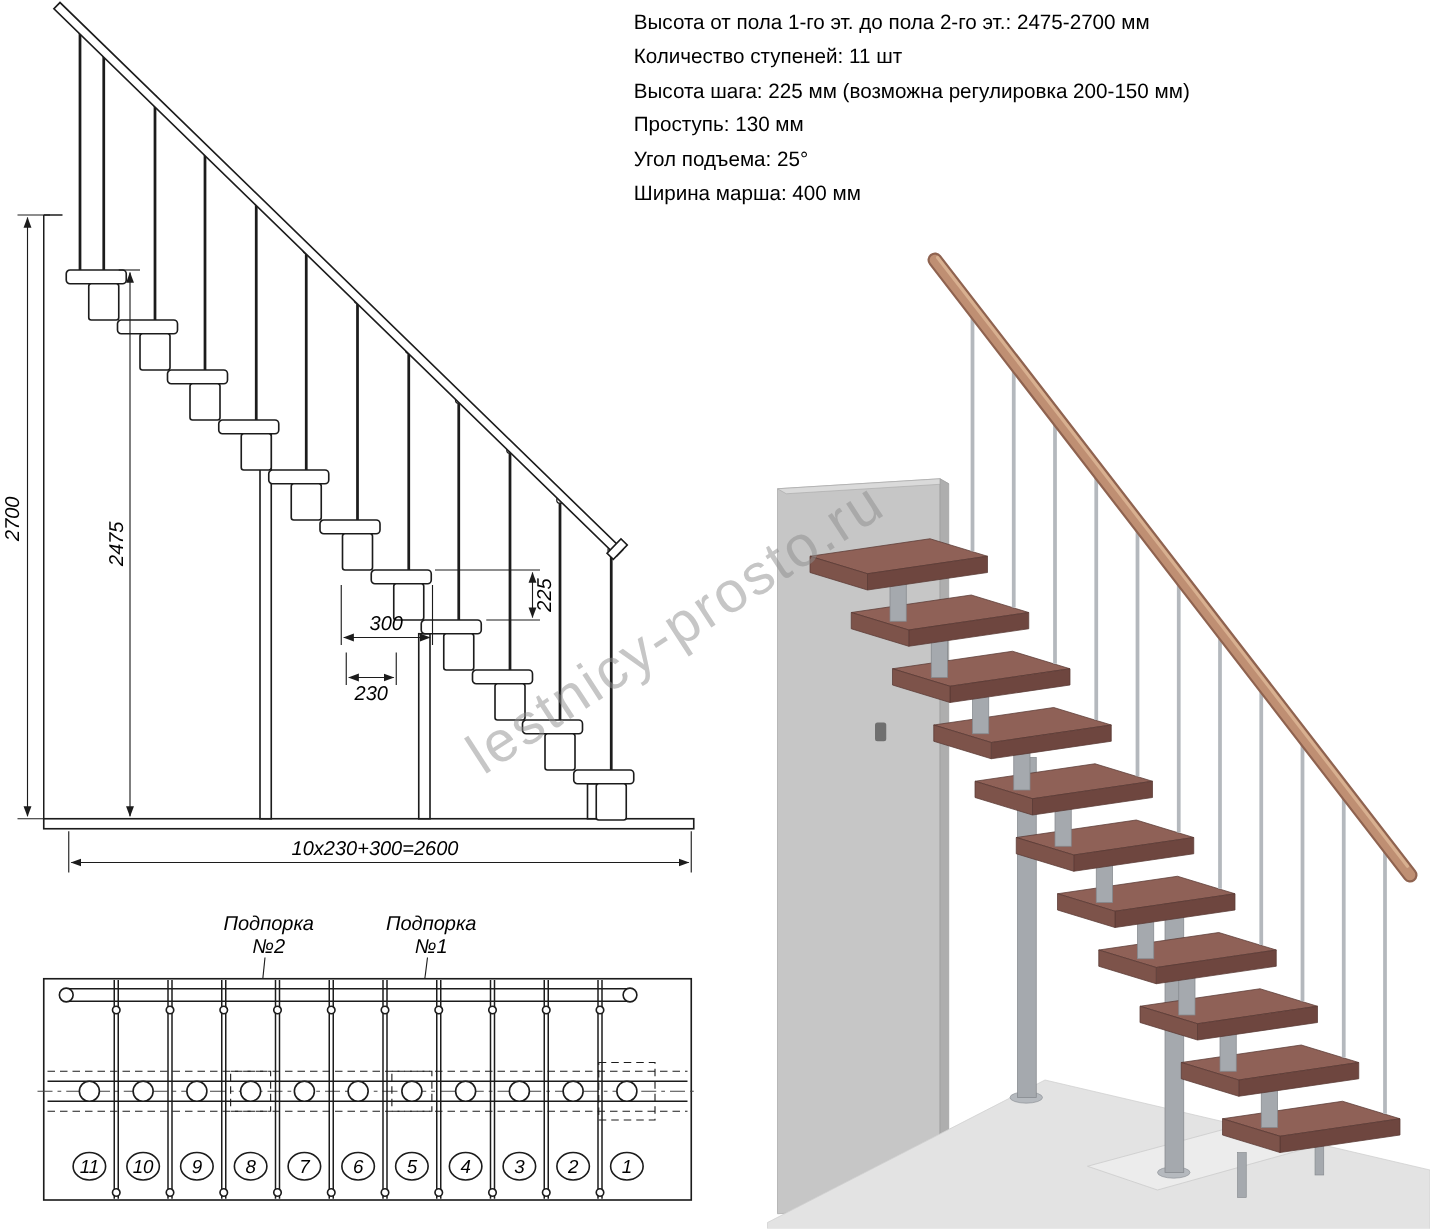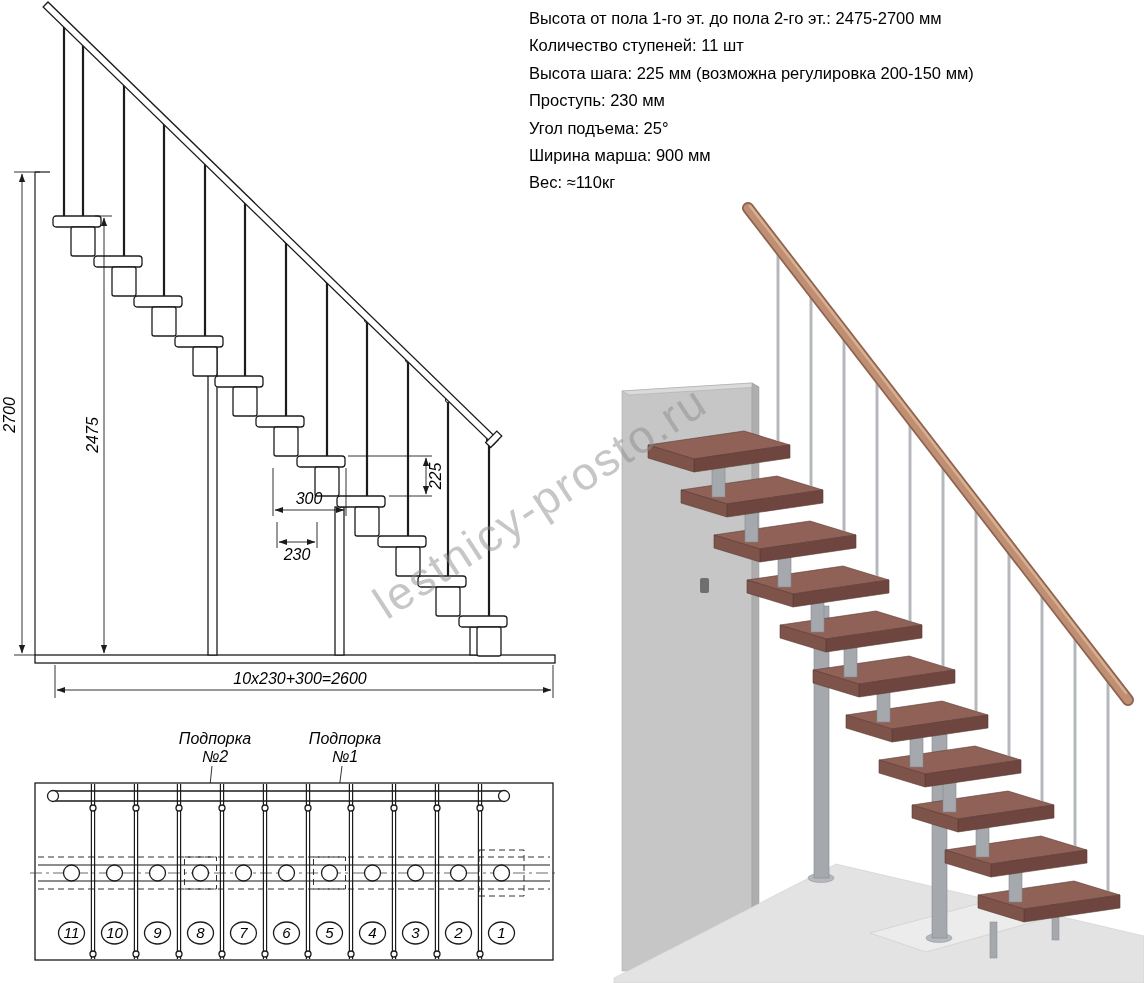--- a/index.html
+++ b/index.html
@@ -4,21 +4,21 @@
 <style>
   html,body{margin:0;padding:0;}
   body{
     width:1144px;height:983px;position:relative;background:#ffffff;
     font-family:"Liberation Sans", sans-serif;color:#000;overflow:hidden;
   }
   .specs{
     position:absolute;left:507px;top:5px;width:620px;
     font-size:16.5px;line-height:27.4px;color:#000;
   }
-  .spec-line{white-space:nowrap;margin-left:22px;}
+  .spec-line{white-space:nowrap;}
   .svgabs{position:absolute;}
   #sideview{left:0;top:0;}
   #planview{left:0;top:728px;}
   #render3d{left:600px;top:188px;}
   .ln{fill:#ffffff;stroke:#1c1c1c;stroke-width:1.3;}
   .thin{stroke:#1c1c1c;stroke-width:1.2;fill:none;}
   .dim{stroke:#1c1c1c;stroke-width:0.9;fill:none;}
   .dsh{stroke:#1c1c1c;stroke-width:0.9;fill:none;stroke-dasharray:6 4;}
   .cl{stroke:#444;stroke-width:0.8;fill:none;stroke-dasharray:12 4 3 4;}
   .dimtxt{font:italic 16px "Liberation Sans", sans-serif;fill:#000;text-anchor:middle;}
@@ -317,19 +317,18 @@
     <line x1="148" y1="20" x2="528" y2="512" stroke="#8f6350" stroke-width="12" stroke-linecap="round"></line>
     <line x1="148" y1="20" x2="528" y2="512" stroke="#bf8f73" stroke-width="8.5" stroke-linecap="round"></line>
     <line x1="150" y1="18" x2="526" y2="505" stroke="#d8b090" stroke-width="2.5" stroke-linecap="round"></line>
   </g>
 </svg>
 
 <div class="specs">
   <div class="spec-line">Высота от пола 1-го эт. до пола 2-го эт.: 2475-2700 мм</div>
   <div class="spec-line">Количество ступеней: 11 шт</div>
   <div class="spec-line">Высота шага: 225 мм (возможна регулировка 200-150 мм)</div>
-  <div class="spec-line">Проступь: 230 мм</div>
+  <div class="spec-line">Проступь: 130 мм</div>
   <div class="spec-line">Угол подъема: 25°</div>
-  <div class="spec-line">Ширина марша: 900 мм</div>
-  <div class="spec-line">Вес: ≈110кг</div>
+  <div class="spec-line">Ширина марша: 400 мм</div>
 </div>
 
 <div class="watermark">lestnicy-prosto.ru</div>
 
 </body></html>

